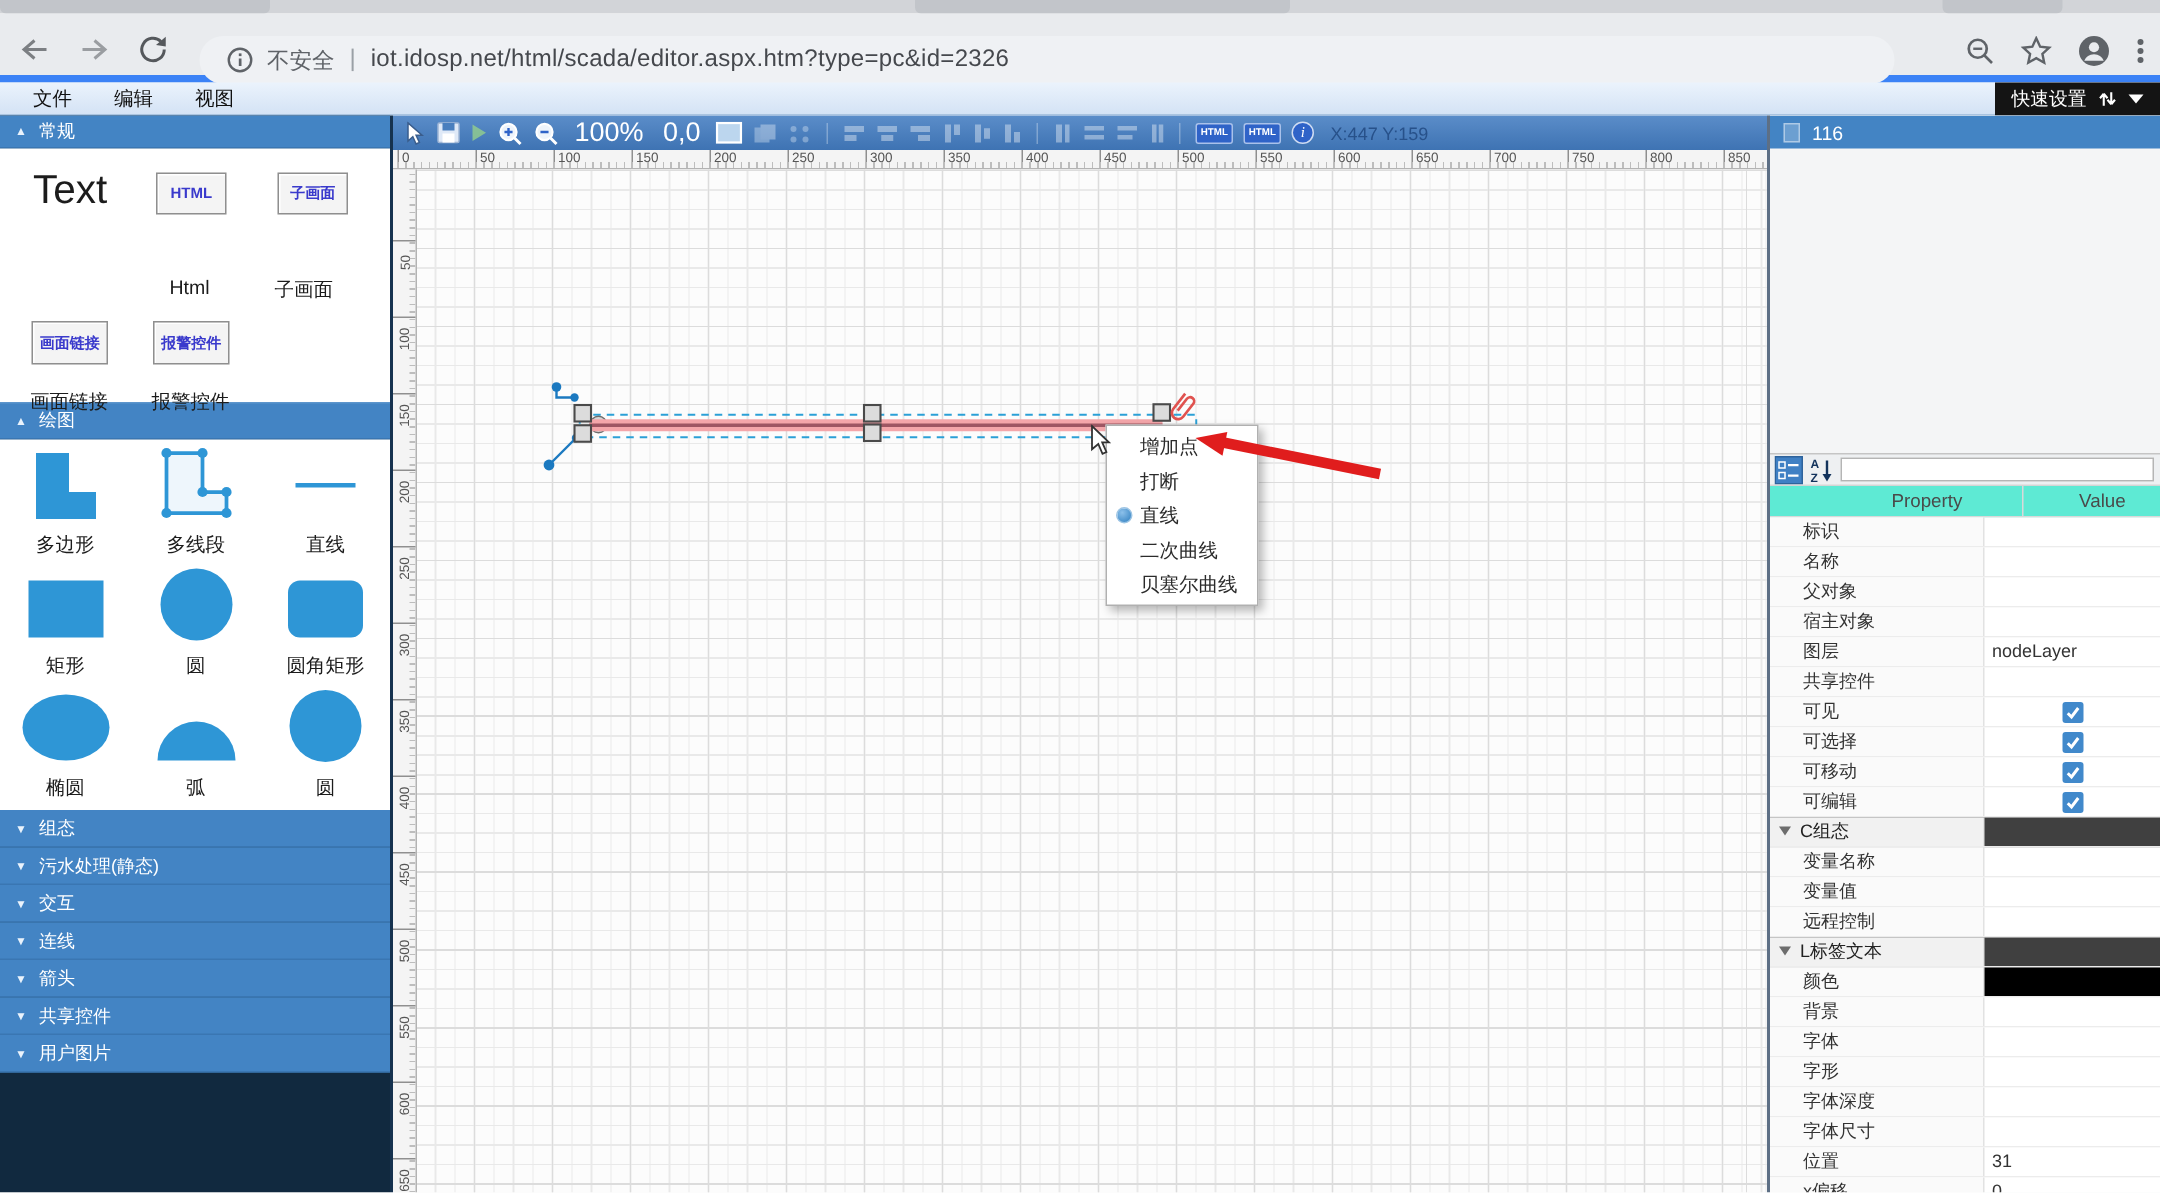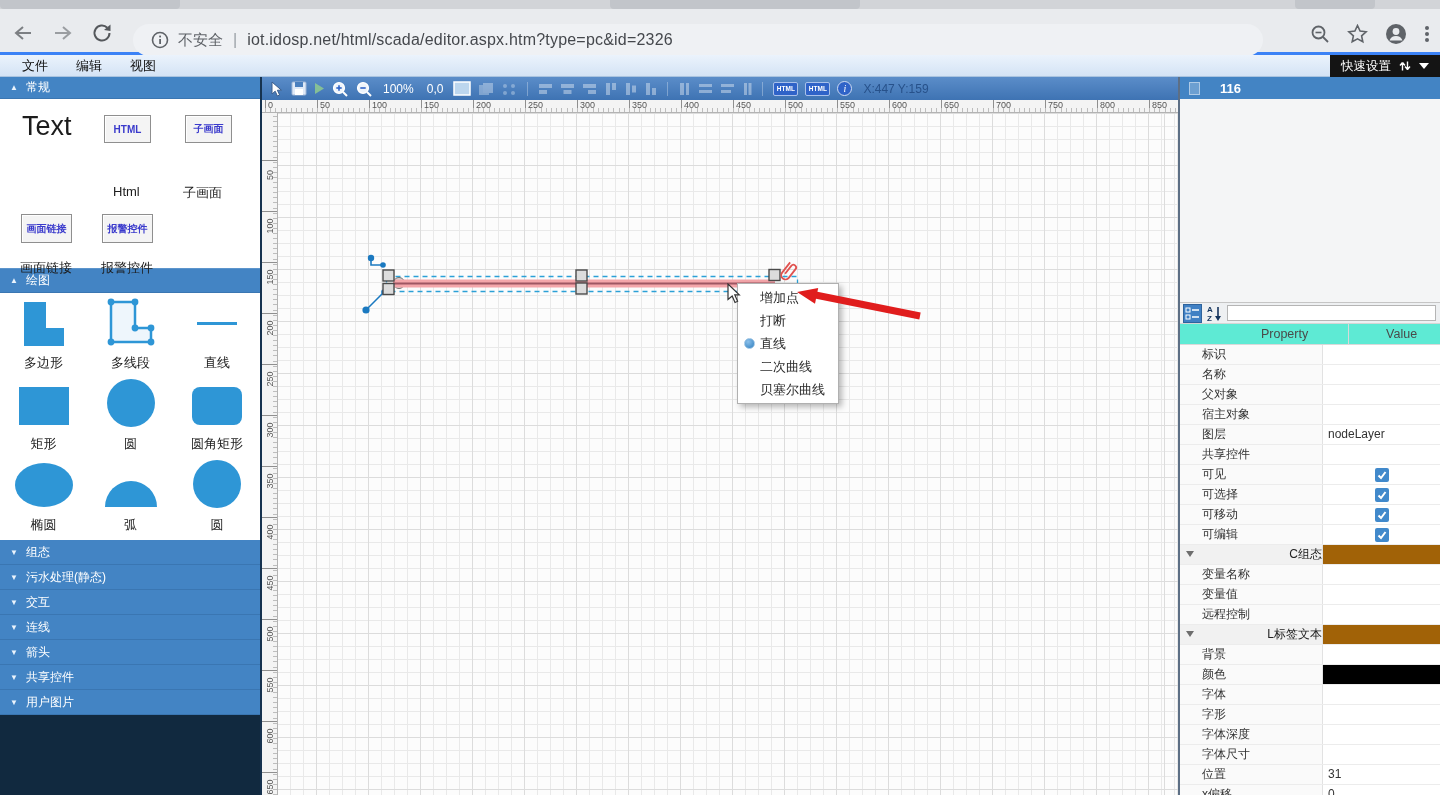--- a/index.html
+++ b/index.html
@@ -2,21 +2,21 @@
 <html><head>
 <meta charset="utf-8">
 <style>
   * { box-sizing: border-box; margin:0; padding:0; }
   html,body { width:1440px; height:795px; overflow:hidden; }
   body { font-family:"Liberation Sans", sans-serif; position:relative; background:#fff; }
 
   
   .tabstrip { position:absolute; left:0; top:0; width:1440px; height:9px; background:#d2d4d8; }
   .tabstrip .tabshadow { position:absolute; top:0; height:9px; background:#c2c5ca; border-radius:0 0 4px 4px; }
-  .btoolbar { position:absolute; left:0; top:9px; width:1440px; height:46px; background:#e9ebee; border-bottom:3px solid #3b82f6; }
+  .btoolbar { position:absolute; left:0; top:9px; width:1440px; height:46px; background:#e9ebee; border-bottom:5px solid #3b82f6; }
   .navicons { position:absolute; left:12px; top:14px; display:flex; gap:18px; align-items:center; }
   .addrbar { position:absolute; left:133px; top:15px; width:1130px; height:32px; background:#eff1f4; border-radius:16px; display:flex; align-items:center; padding-left:18px; }
   .addrbar .sec { color:#5f6368; font-size:15px; margin-left:9px; }
   .addrbar .div { color:#9aa0a6; font-size:16px; margin:0 10px; }
   .addrbar .url { color:#45484d; font-size:16px; letter-spacing:.2px; }
   .brright { position:absolute; right:10px; top:14px; display:flex; gap:17px; align-items:center; }
 
   
   .menubar { position:absolute; left:0; top:55px; width:1440px; height:22px; background:linear-gradient(#ebf3fc,#d4e3f5); border-bottom:1px solid #aac4e0; display:flex; align-items:center; padding-left:8px; }
   .menubar .mitem { font-size:13px; color:#111; padding:0 14px; cursor:default; }
@@ -35,21 +35,21 @@
   .ptext { position:absolute; left:22px; top:12px; font-size:27px; color:#1c1c1c; }
   .plabel { position:absolute; font-size:13px; color:#1c1c1c; }
   .pal-btn { position:absolute; background:#f4f4f4; border:1px solid #8f8f8f; box-shadow:inset 1px 1px 0 #fff; color:#3a3acc; font-weight:bold; display:flex; align-items:center; justify-content:center; }
   .shape-cell { display:flex; flex-direction:column; align-items:center; justify-content:flex-end; padding-bottom:6px; }
   .shape-cell .slabel { font-size:13px; color:#1c1c1c; margin-top:7px; }
   .collapsed-list .pal-header { height:25px; }
 
   
   .canvas { position:absolute; left:262px; top:77px; width:916px; height:718px; background:#fbfbfb; }
   .ctoolbar { position:absolute; left:0; top:0; width:916px; height:23px; background:linear-gradient(#5b8dc9,#3e73b3); display:flex; align-items:center; padding-left:8px; gap:7px; }
-  .ct-text { color:#fff; font-size:12px; margin:0 3px; }
+  .ct-text { color:#fff; font-size:18px; margin:0 3px; }
   .ct-sep { width:1px; height:14px; background:rgba(255,255,255,.3); margin:0 3px; }
   .ct-faded { opacity:.38; }
   .htmlbadge { width:25px; height:14px; background:#2f63c8; border:1px solid #a9c1ea; border-radius:2px; color:#fff; font-size:6.5px; font-weight:bold; display:flex; align-items:center; justify-content:center; }
   .infocirc { width:15px; height:15px; border-radius:50%; background:#2f63c8; border:1.5px solid #cfdcf2; color:#fff; font-size:10px; font-style:italic; font-family:"Liberation Serif",serif; display:flex; align-items:center; justify-content:center; }
   .ct-coords { color:#27518a; font-size:12px; margin-left:4px; }
 
   .hruler { position:absolute; left:0; top:23px; width:916px; height:13px; background:#f4f4f4; border-bottom:1px solid #b3b3b3; overflow:hidden; }
   .hruler .ticks { position:absolute; left:3px; bottom:0; width:100%; height:4px; background:repeating-linear-gradient(90deg,#bdbdbd 0 1px,transparent 1px 5.2px); }
   .hnums { position:absolute; left:3px; top:0; display:flex; }
   .hnums span { display:inline-block; width:52px; font-size:9px; color:#555; border-left:1px solid #8f8f8f; padding-left:2px; height:13px; }
@@ -75,31 +75,31 @@
   .ctxmenu .radio { position:absolute; left:6px; top:6px; width:11px; height:11px; border-radius:50%; background:radial-gradient(circle at 35% 30%, #8cc0ea, #2f7fc0); border:1px solid #9cc4e4; }
 
   .arrowsvg { position:absolute; left:780px; top:280px; width:160px; height:50px; z-index:40; pointer-events:none; }
   .cursorsvg { position:absolute; left:727px; top:283px; width:16px; height:22px; z-index:45; pointer-events:none; }
 
   
   .isplit { position:absolute; left:1178px; top:77px; width:2px; height:718px; background:#5d6f85; }
   .inspector { position:absolute; left:1180px; top:77px; width:260px; height:718px; background:#f4f5f6; overflow:hidden; }
   .insp-header { height:22px; background:#4384c4; color:#fff; display:flex; align-items:center; }
   .insp-hicon { width:11px; height:13px; background:rgba(255,255,255,.22); border:1px solid rgba(255,255,255,.45); margin-left:9px; }
-  .insp-title { font-size:13px; font-weight:bold; margin-left:20px; }
+  .insp-title { font-size:13px; font-weight:normal; margin-left:8px; }
   .insp-toolbar { position:absolute; left:0; top:225px; width:260px; height:22px; background:#eef0f2; border-top:1px solid #c5c5c5; border-bottom:1px solid #d5d5d5; display:flex; align-items:center; padding:0 4px 0 3px; gap:4px; }
   .insp-tbox { flex:1; height:16px; background:#fff; border:1px solid #b5b5b5; }
   .pgrid-header { position:absolute; left:0; top:247px; width:274px; height:21px; background:#5eead4; border-bottom:1px solid #d9d9d9; display:flex; font-size:12.5px; color:#4a4a4a;padding-left:41px; }
   .pgrid-header .ph1 { width:142px; text-align:center; line-height:20px; }
   .pgrid-header .ph2 { width:118px; text-align:center; line-height:20px; border-left:1px solid #d9d9d9; }
   .prows { position:absolute; left:0; top:268px; width:260px; }
   .prow { height:20px; display:flex; font-size:12px; color:#333; background:#fff; border-bottom:1px solid #ececec; }
   .prow .pl { width:142px; padding-left:22px; line-height:18px; background:#fafafa; }
   .prow .pv { width:118px; border-left:1px solid #e2e2e2; line-height:18px; padding-left:5px; }
-  .prow.group { background:#a16207; color:#222;text-align:right; }
+  .prow.group { background:#404040; color:#222; }
   .prow.group .pl { background:#f1f1f1; padding-left:20px; position:relative; }
   .prow.group .gtri { position:absolute; left:6px; top:6px; width:0; height:0; border-left:4px solid transparent; border-right:4px solid transparent; border-top:6px solid #6d6d6d; }
   .prow .pv.center { display:flex; align-items:center; justify-content:center; padding-left:0; }
   .chk { width:14px; height:14px; background:#4189cb; border-radius:2px; display:flex; align-items:center; justify-content:center; }
   .swatch { width:100%; height:100%; background:#000; }
 </style>
 </head>
 <body>
 
 <div class="tabstrip">
@@ -602,30 +602,30 @@
       </div>
     <div class="prow">
         <div class="pl">远程控制</div>
         <div class="pv"></div>
       </div>
     <div class="prow group">
         <div class="pl"><span class="gtri"></span><span>L标签文本</span></div>
         <div class="pv"></div>
       </div>
     <div class="prow">
-        <div class="pl">背景</div>
-        <div class="pv"></div>
-      </div>
-    <div class="prow">
         <div class="pl">颜色</div>
         <div class="pv" style="padding:0;">
           <span class="swatch" style="display:block;"></span>
         </div>
       </div>
     <div class="prow">
+        <div class="pl">背景</div>
+        <div class="pv"></div>
+      </div>
+    <div class="prow">
         <div class="pl">字体</div>
         <div class="pv"></div>
       </div>
     <div class="prow">
         <div class="pl">字形</div>
         <div class="pv"></div>
       </div>
     <div class="prow">
         <div class="pl">字体深度</div>
         <div class="pv"></div>

